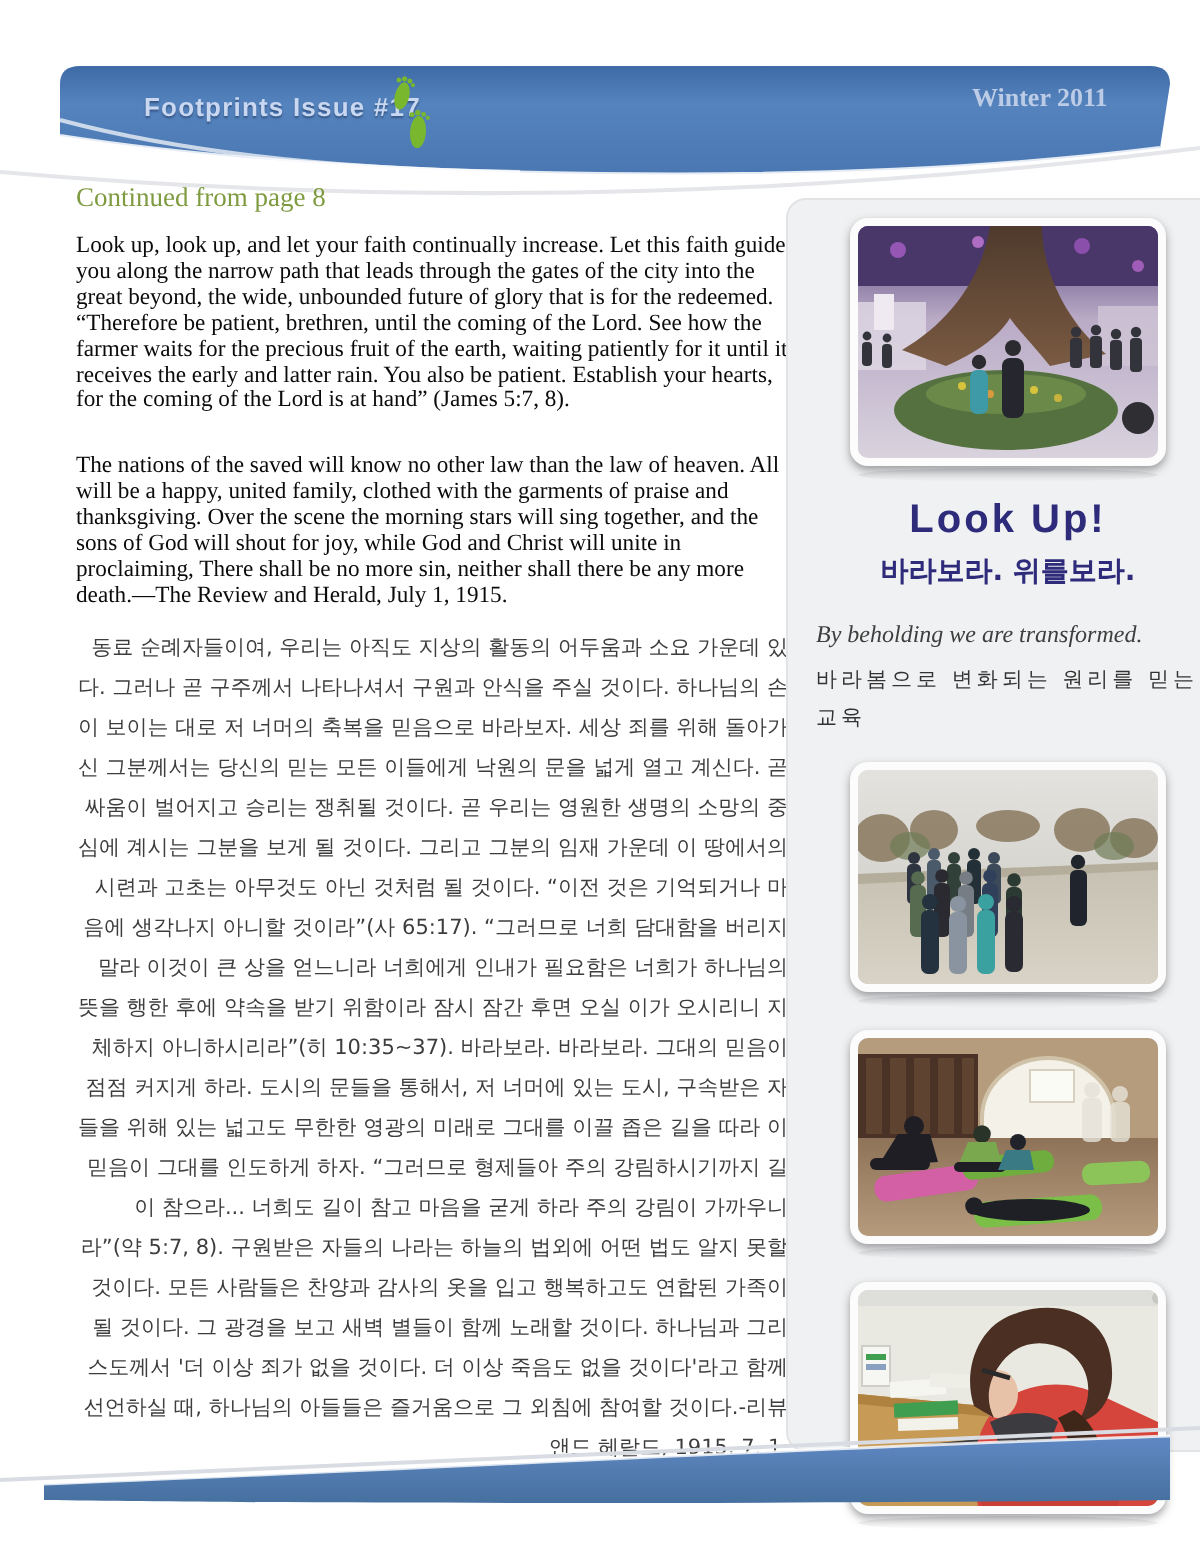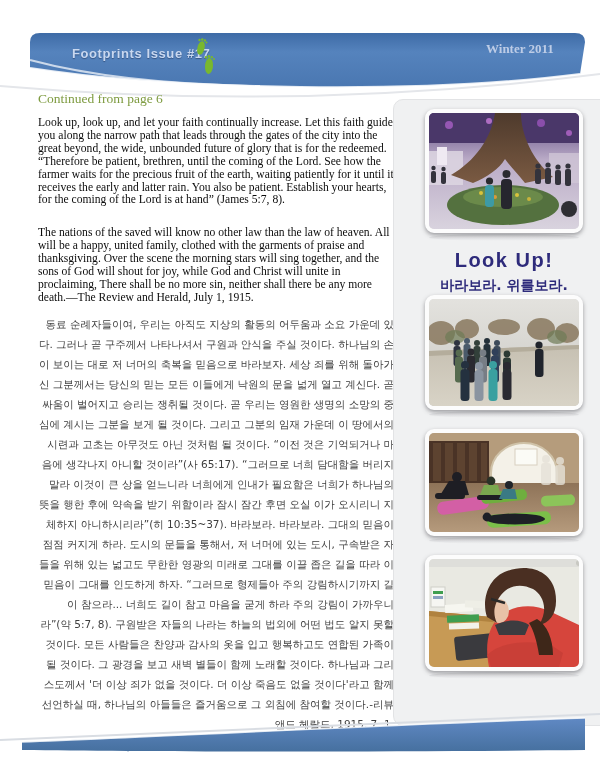--- a/index.html
+++ b/index.html
@@ -84,21 +84,21 @@
             <circle cx="12.4" cy="21.6" r="1.3"></circle>
               <circle cx="15.2" cy="20.4" r="1.4"></circle>
             <circle cx="18.2" cy="21" r="1.2"></circle>
               <circle cx="20.4" cy="22.6" r="1"></circle>
           </g>
         </g>
       </svg>
     </span>
   </div>
 
-  <div class="continued-label">Continued from page 6</div>
+  <div class="continued-label">Continued from page 8</div>
 
   <div class="article">
     <p class="en">Look up, look up, and let your faith continually increase. Let this faith guide you along the narrow path that leads through the gates of the city into the great beyond, the wide, unbounded future of glory that is for the redeemed. “Therefore be patient, brethren, until the coming of the Lord. See how the farmer waits for the precious fruit of the earth, waiting patiently for it until it receives the early and latter rain. You also be patient. Establish your hearts, for the coming of the Lord is at hand” (James 5:7, 8).</p>
     <p class="en second"><span>The nations of the saved will know no other law than the law of heaven. All will be a happy, united family, clothed with the garments of praise and thanksgiving. Over the scene the morning stars will sing together, and the sons of God will shout for joy, while God and Christ will unite in proclaiming, There shall be no more sin, neither shall there be any more death.—</span><span class="italic">The Review and Herald</span><span>, July 1, 1915.</span></p>
     <p class="ko">동료 순례자들이여, 우리는 아직도 지상의 활동의 어두움과 소요 가운데 있다. 그러나 곧 구주께서 나타나셔서 구원과 안식을 주실 것이다. 하나님의 손이 보이는 대로 저 너머의 축복을 믿음으로 바라보자. 세상 죄를 위해 돌아가신 그분께서는 당신의 믿는 모든 이들에게 낙원의 문을 넓게 열고 계신다. 곧 싸움이 벌어지고 승리는 쟁취될 것이다. 곧 우리는 영원한 생명의 소망의 중심에 계시는 그분을 보게 될 것이다. 그리고 그분의 임재 가운데 이 땅에서의 시련과 고초는 아무것도 아닌 것처럼 될 것이다. “이전 것은 기억되거나 마음에 생각나지 아니할 것이라”(사 65:17). “그러므로 너희 담대함을 버리지 말라 이것이 큰 상을 얻느니라 너희에게 인내가 필요함은 너희가 하나님의 뜻을 행한 후에 약속을 받기 위함이라 잠시 잠간 후면 오실 이가 오시리니 지체하지 아니하시리라”(히 10:35~37). 바라보라. 바라보라. 그대의 믿음이 점점 커지게 하라. 도시의 문들을 통해서, 저 너머에 있는 도시, 구속받은 자들을 위해 있는 넓고도 무한한 영광의 미래로 그대를 이끌 좁은 길을 따라 이 믿음이 그대를 인도하게 하자. “그러므로 형제들아 주의 강림하시기까지 길이 참으라... 너희도 길이 참고 마음을 굳게 하라 주의 강림이 가까우니라”(약 5:7, 8). 구원받은 자들의 나라는 하늘의 법외에 어떤 법도 알지 못할 것이다. 모든 사람들은 찬양과 감사의 옷을 입고 행복하고도 연합된 가족이 될 것이다. 그 광경을 보고 새벽 별들이 함께 노래할 것이다. 하나님과 그리스도께서 '더 이상 죄가 없을 것이다. 더 이상 죽음도 없을 것이다'라고 함께 선언하실 때, 하나님의 아들들은 즐거움으로 그 외침에 참여할 것이다.-리뷰 앤드 헤랄드, 1915. 7. 1.</p>
   </div>
 
   <div class="sidebar">
 
     <div class="photo">
@@ -150,20 +150,22 @@
           <rect x="12" y="59" width="5" height="12" rx="2"></rect>
             <circle cx="14.5" cy="56" r="2.2"></circle>
         </g>
         <circle cx="140" cy="96" r="8" fill="#2e2e33"></circle>
       </svg>
     </div>
     <div class="reflect"></div>
 
     <div class="lookup-title">Look Up!</div>
     <div class="lookup-sub">바라보라. 위를보라.</div>
+    <div class="quote-en">By beholding we are transformed.</div>
+    <div class="caption-ko">바라봄으로 변화되는 원리를 믿는 교육</div>
 
     <div class="photo">
       <svg width="150" height="107" viewBox="0 0 150 107">
         <defs>
           <linearGradient id="sky2" x1="0" y1="0" x2="0" y2="1">
             <stop offset="0" stop-color="#e3e2de"></stop>
               <stop offset="1" stop-color="#cac8c2"></stop>
           </linearGradient>
           <linearGradient id="road2" x1="0" y1="0" x2="0" y2="1">
             <stop offset="0" stop-color="#c6c0b2"></stop>

